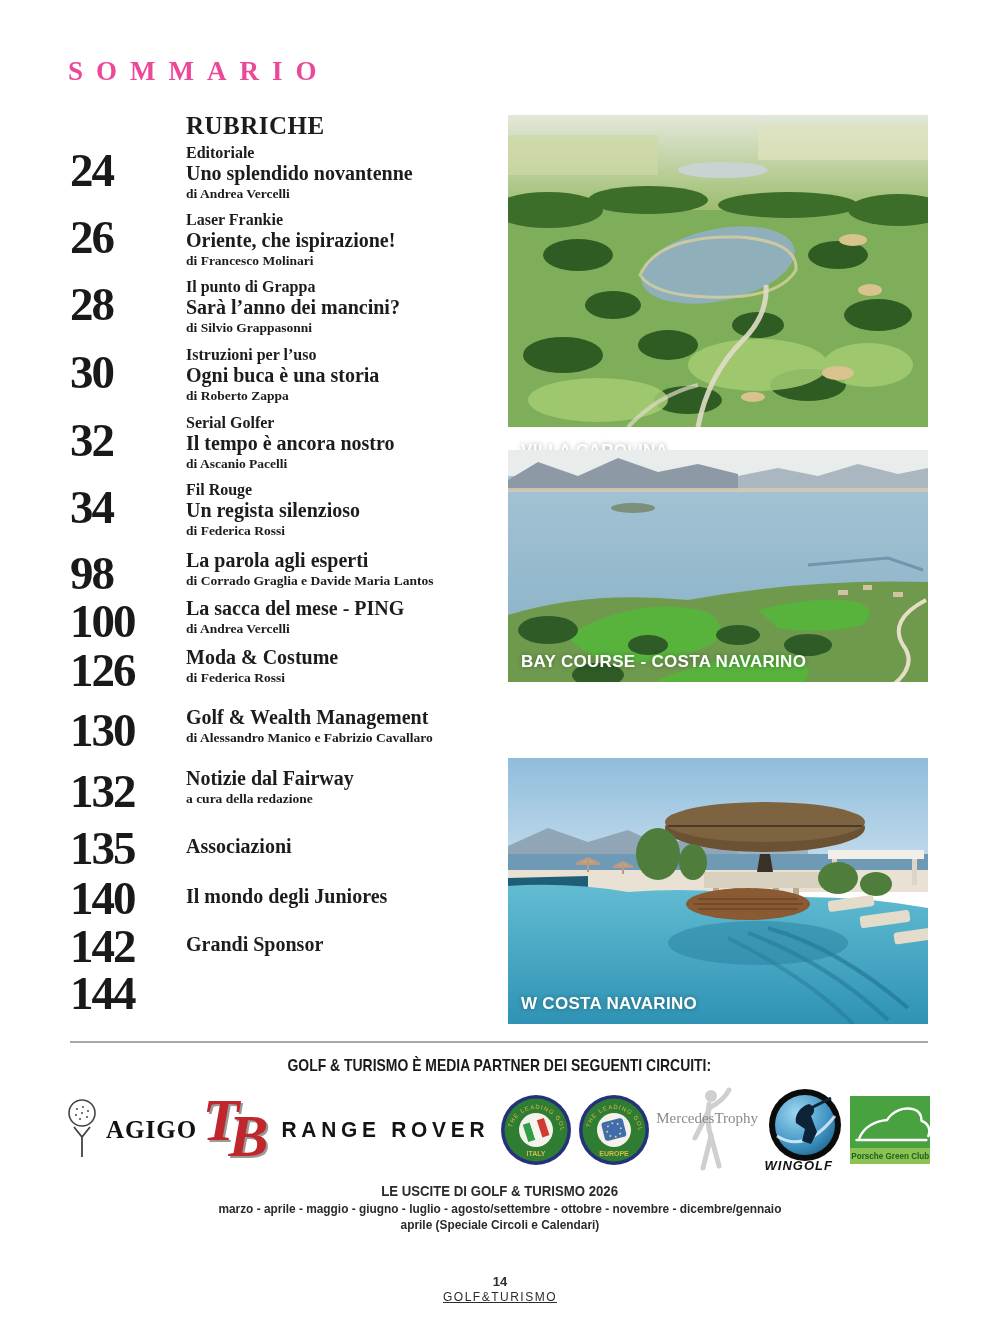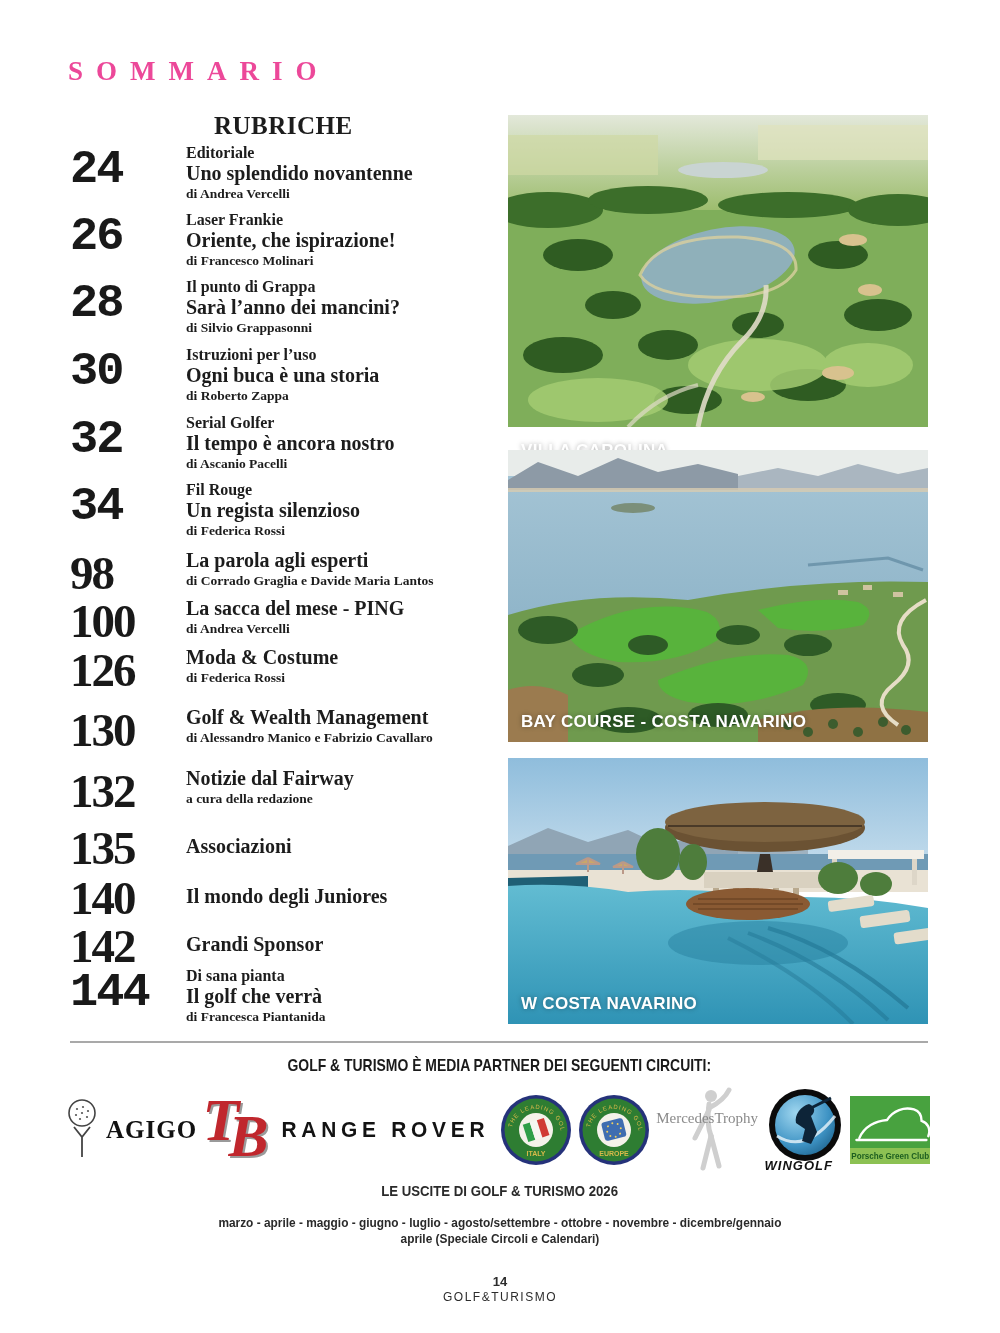--- a/index.html
+++ b/index.html
@@ -8,28 +8,28 @@
     font-family:"Liberation Serif", serif;color:#1c1c1c;overflow:hidden;
   }
   
   .sommario{
     position:absolute;left:68px;top:56px;
     font:700 27px "Liberation Serif", serif;letter-spacing:13px;color:#ec4899;
   }
   
   .rubriche{
     position:absolute;left:186px;top:112px;
-    font:700 25px "Liberation Serif", serif;letter-spacing:.5px;margin-left:28px;
+    font:700 25px "Liberation Serif", serif;letter-spacing:.5px;
   }
   .entry{position:absolute;left:70px;width:440px;display:flex;}
   .num{
     width:116px;flex:0 0 116px;
     font:700 47px "Liberation Serif", serif;line-height:44px;letter-spacing:-2px;color:#191919;
   }
-  .entry--cat  .num{padding-top:5px;font-family:Liberation Mono, monospace;}
+  .entry--cat  .num{padding-top:5px;}
   .entry--title .num{padding-top:2px;}
   .entry--single .txt{padding-top:9px;}
   .txt{flex:1;}
   .cat   {font:700 16px "Liberation Serif", serif;line-height:19px;}
   .title {font:700 20px "Liberation Serif", serif;line-height:23px;}
   .byline{font:700 13.5px "Liberation Serif", serif;line-height:17px;}
   .cat:empty,.byline:empty,.title:empty{display:none;}
   
   .photo{position:absolute;left:508px;width:420px;overflow:hidden;}
   .photo svg{display:block;}
@@ -64,27 +64,27 @@
     font:400 15px "Liberation Serif", serif;color:#8a8a8a;
   }
   .wingolf{display:flex;flex-direction:column;}
   .wingolf-text{font:900 13px "Liberation Sans", sans-serif;font-style:italic;letter-spacing:1px;color:#111;margin-top:-6px;}
   .porsche{width:80px;height:68px;background:#48a23f;display:flex;flex-direction:column;justify-content:flex-end;}
   .porsche-strip{background:#8cc153;height:17px;display:flex;align-items:center;justify-content:center;}
   .porsche-text{font:700 9px "Liberation Sans", sans-serif;color:#1c5e20;transform:scaleX(.9);white-space:nowrap;}
   
   .schedule{position:absolute;left:0;top:1182px;width:1000px;text-align:center;color:#2a2a2a;}
   .schedule .s-head{font:700 15px "Liberation Sans", sans-serif;}
-  .schedule .s-months{font:600 13.5px "Liberation Sans", sans-serif;margin-top:16px;}
+  .schedule .s-months{font:600 13.5px "Liberation Sans", sans-serif;margin-top:2px;}
   .schedule .s-special{font:600 13.5px "Liberation Sans", sans-serif;margin-top:1px;}
   .schedule span{display:inline-block;transform:scaleX(.88);}
   
   .footer{position:absolute;left:0;top:1274px;width:1000px;text-align:center;color:#2c2c2c;}
   .footer .pn{font:700 13px "Liberation Sans", sans-serif;}
-  .footer .mag{font:400 12px "Liberation Sans", sans-serif;letter-spacing:1.5px;margin-top:1px;}
+  .footer .mag{font:400 12px "Liberation Sans", sans-serif;letter-spacing:1.5px;margin-top:1px;text-decoration:underline;}
 </style>
 </head>
 <body>
 
 <div class="sommario">SOMMARIO</div>
 
 <div class="rubriche">RUBRICHE</div>
 
 <div class="entry entry--cat" style="top:143px">
   <div class="num">24</div>
@@ -182,25 +182,20 @@
     </div>
 </div>
 <div class="entry entry--single" style="top:924px">
   <div class="num">142</div>
   <div class="txt">
       <div class="title">Grandi Sponsor</div>
     </div>
 </div>
 <div class="entry entry--cat" style="top:966px">
   <div class="num">144</div>
-  <div class="txt">
-      <div class="cat">Di sana pianta</div>
-      <div class="title">Il golf che verrà</div>
-      <div class="byline">di Francesca Piantanida</div>
-    </div>
 </div>
 
 <div class="photo" style="top:115px;height:356px">
   <svg width="420" height="312" viewBox="0 0 420 312">
     <defs>
       <linearGradient id="haze1" x1="0" y1="0" x2="0" y2="1">
         <stop offset="0" stop-color="#e3e8da"></stop>
           <stop offset="1" stop-color="#9dbd6e"></stop>
       </linearGradient>
     </defs>
@@ -238,21 +233,21 @@
         <ellipse cx="362" cy="175" rx="12" ry="6"></ellipse>
       <ellipse cx="330" cy="258" rx="16" ry="7"></ellipse>
         <ellipse cx="245" cy="282" rx="12" ry="5"></ellipse>
     </g>
     <path d="M190,312 Q200,260 235,225 Q260,200 258,170" fill="none" stroke="#e0dcc8" stroke-width="5" opacity=".9"></path>
     <path d="M120,312 Q150,280 190,270" fill="none" stroke="#e0dcc8" stroke-width="4" opacity=".7"></path>
   </svg>
   <div class="caption">VILLA CAROLINA</div>
 </div>
 
-<div class="photo" style="top:450px;height:292px">
+<div class="photo" style="top:450px;height:232px">
   <svg width="420" height="292" viewBox="0 0 420 292">
     <defs>
       <linearGradient id="sea2" x1="0" y1="0" x2="0" y2="1">
         <stop offset="0" stop-color="#a7c6d6"></stop>
           <stop offset="1" stop-color="#7fa9c0"></stop>
       </linearGradient>
     </defs>
     <rect width="420" height="292" fill="url(#sea2)"></rect>
     <rect width="420" height="26" fill="#e8ecea"></rect>
     <path d="M0,30 L30,12 70,26 110,8 150,22 190,14 230,24 L230,40 0,40 Z" fill="#8d9aa6"></path>

